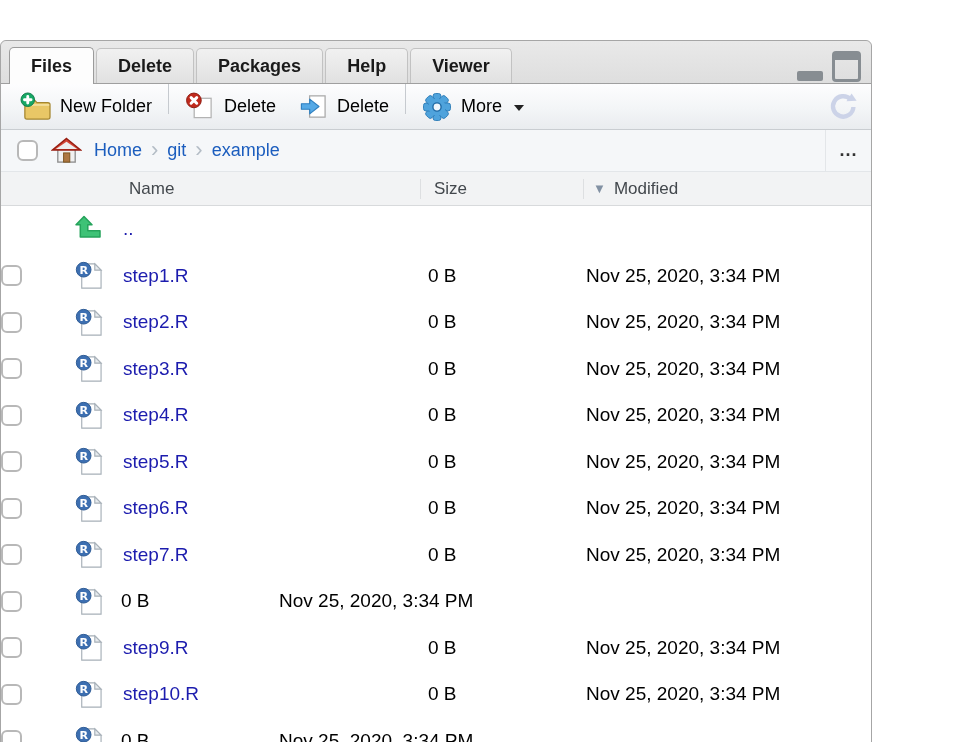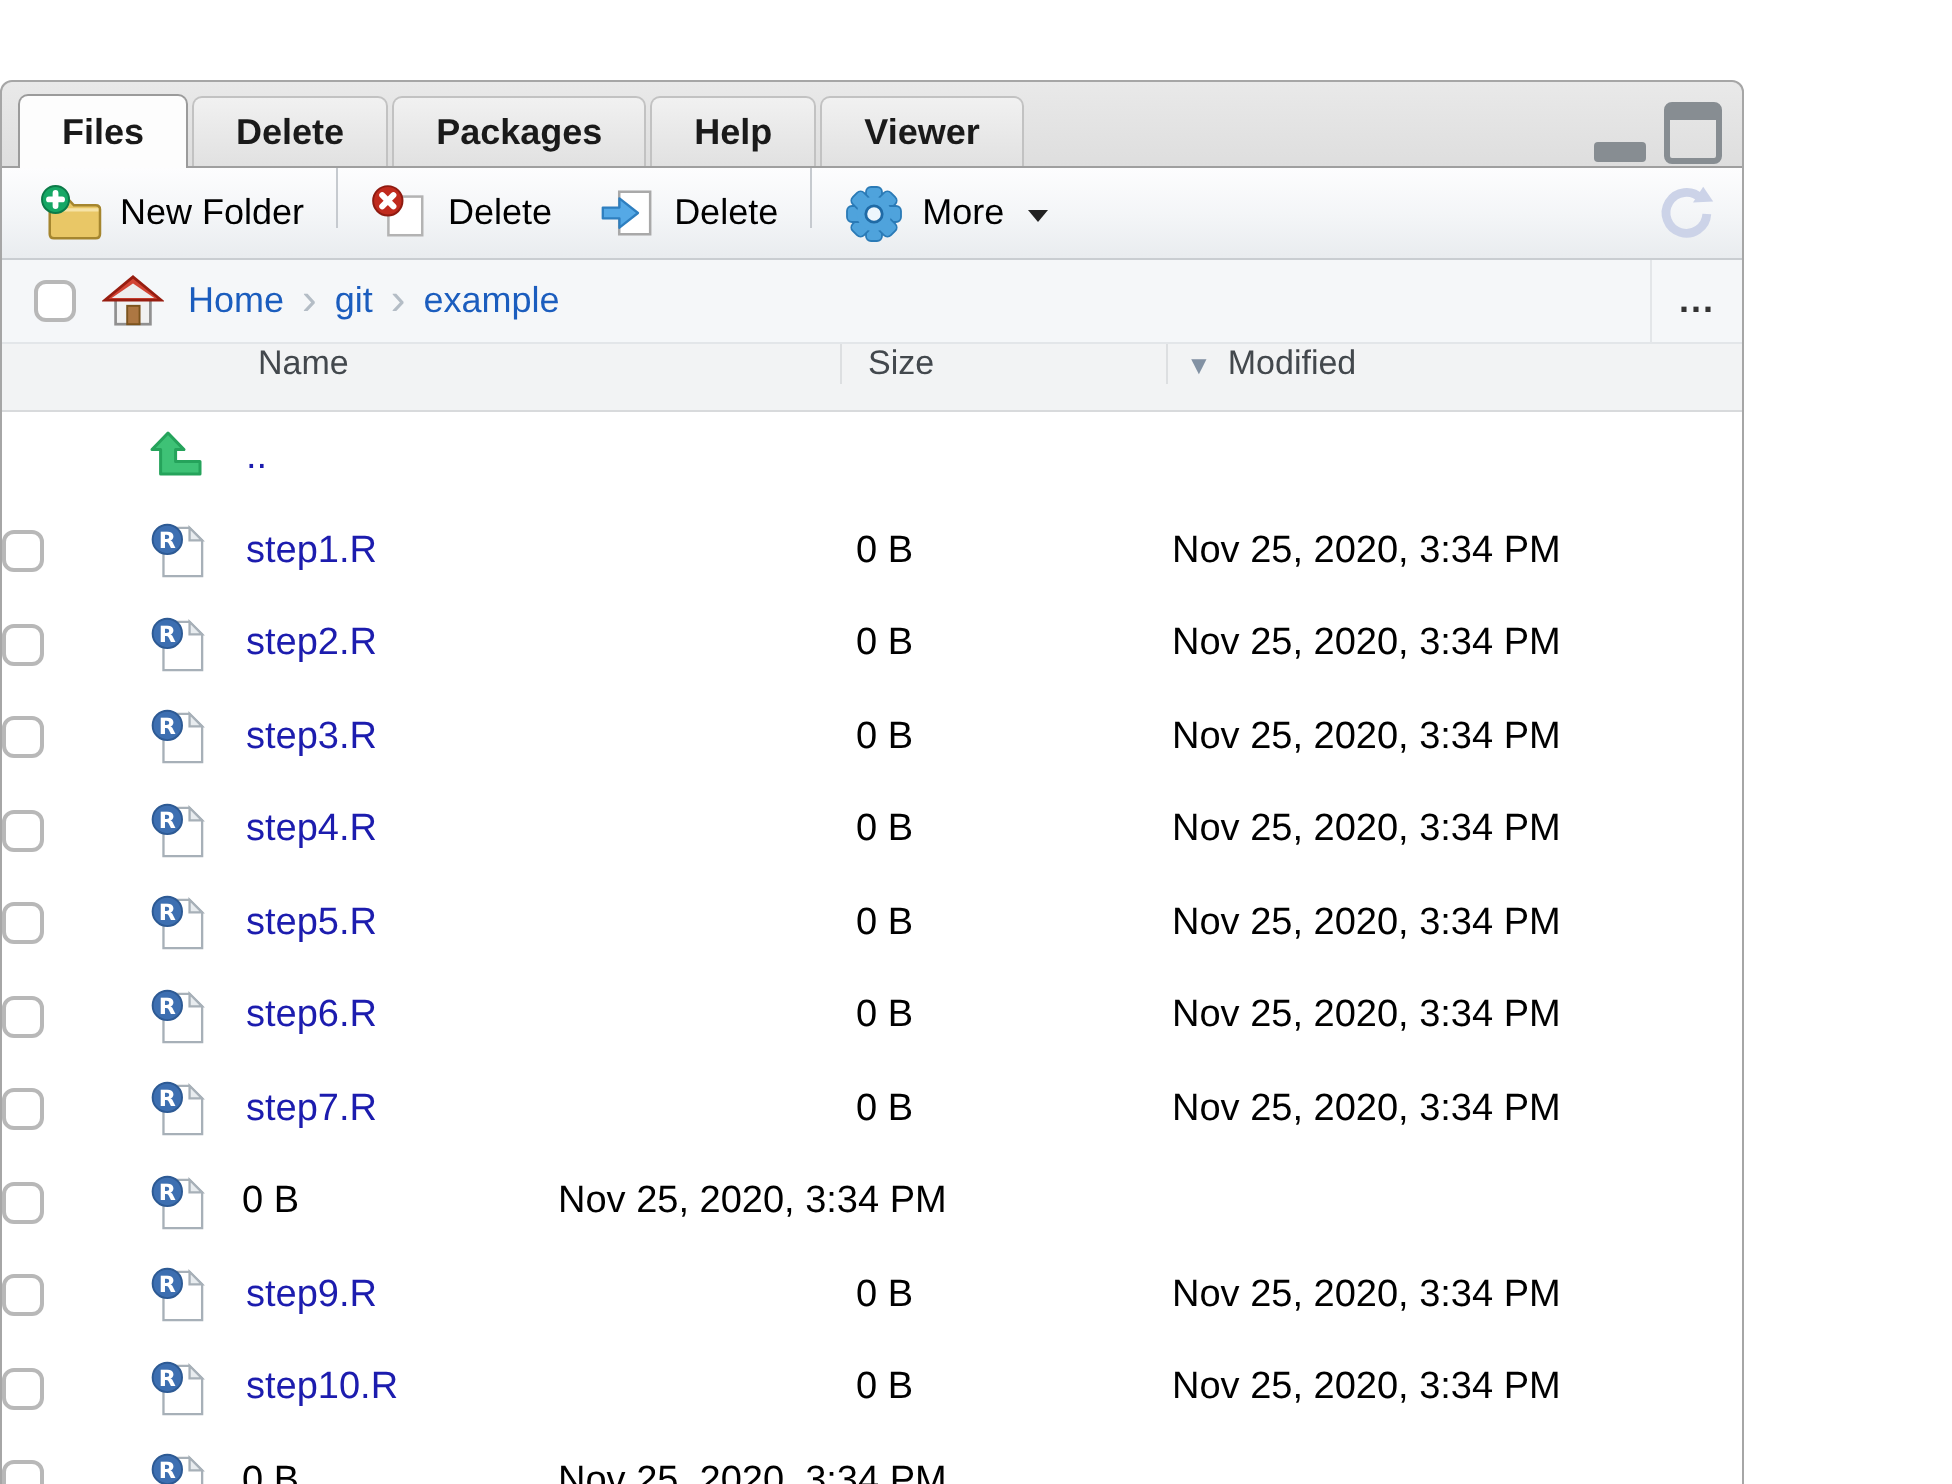--- a/index.html
+++ b/index.html
@@ -90,21 +90,21 @@
     border: none; border-left: 1px solid #e3e6e9;
     background: transparent;
     font-family: inherit; font-size: 18px; font-weight: bold; color: #333;
     letter-spacing: 1px; cursor: default;
   }
   
   .table-header {
     height: 34px; flex: 0 0 34px;
     background: #f2f3f4;
     border-bottom: 1px solid #d8dadc;
-    display: flex; align-items: flex-start;
+    display: flex; align-items: center;
     color: #43484d; font-size: 17px;
   }
   .hc { display: flex; align-items: center; cursor: default; }
   .h-check { width: 59px; border-right: 1px solid #dddfe1; }
   .h-icon  { width: 53px; border-right: 1px solid #dddfe1; }
   .h-name  { flex: 1; padding-left: 16px; }
   .h-size  { width: 163px; border-left: 1px solid #dddfe1; padding-left: 13px; }
   .h-mod   { width: 288px; border-left: 1px solid #dddfe1; padding-left: 9px; gap: 8px; }
   .sort-glyph { color: #8291a3; font-size: 13px; }
   

